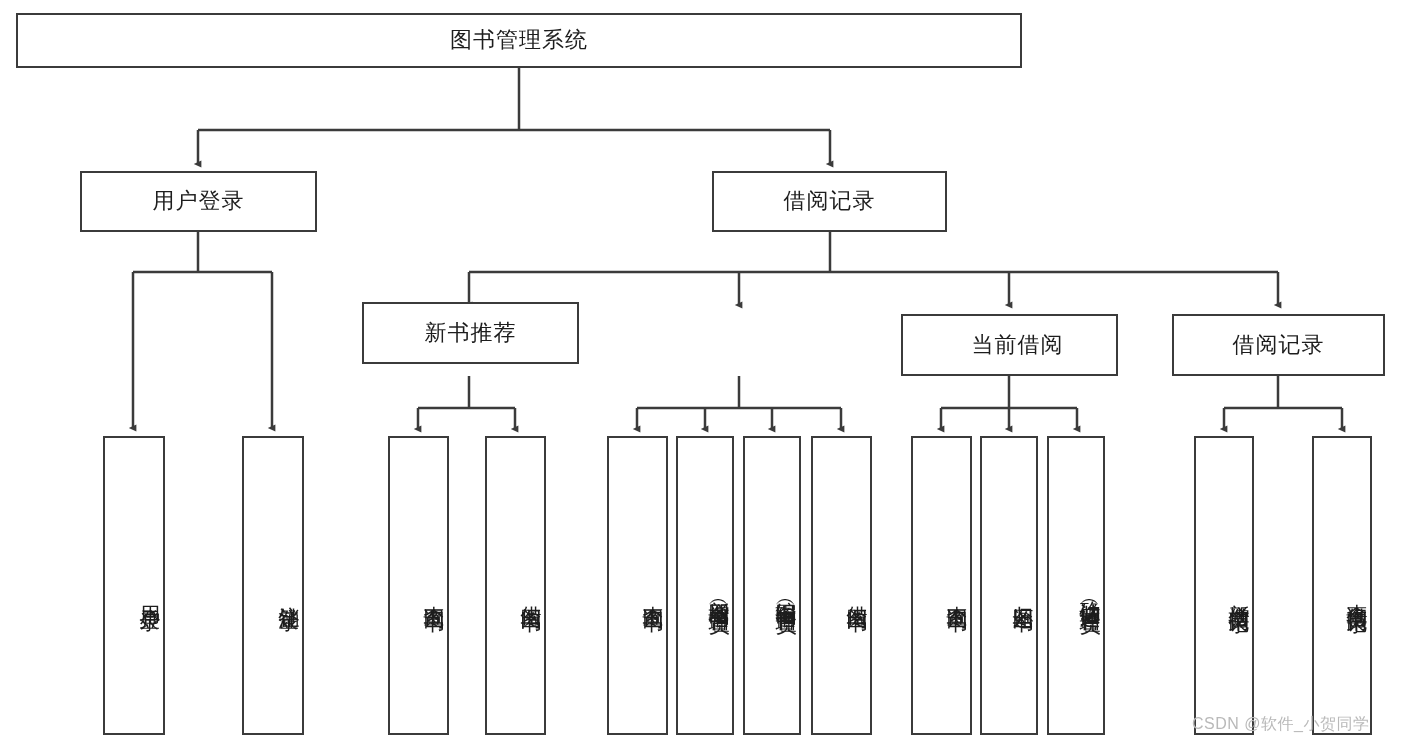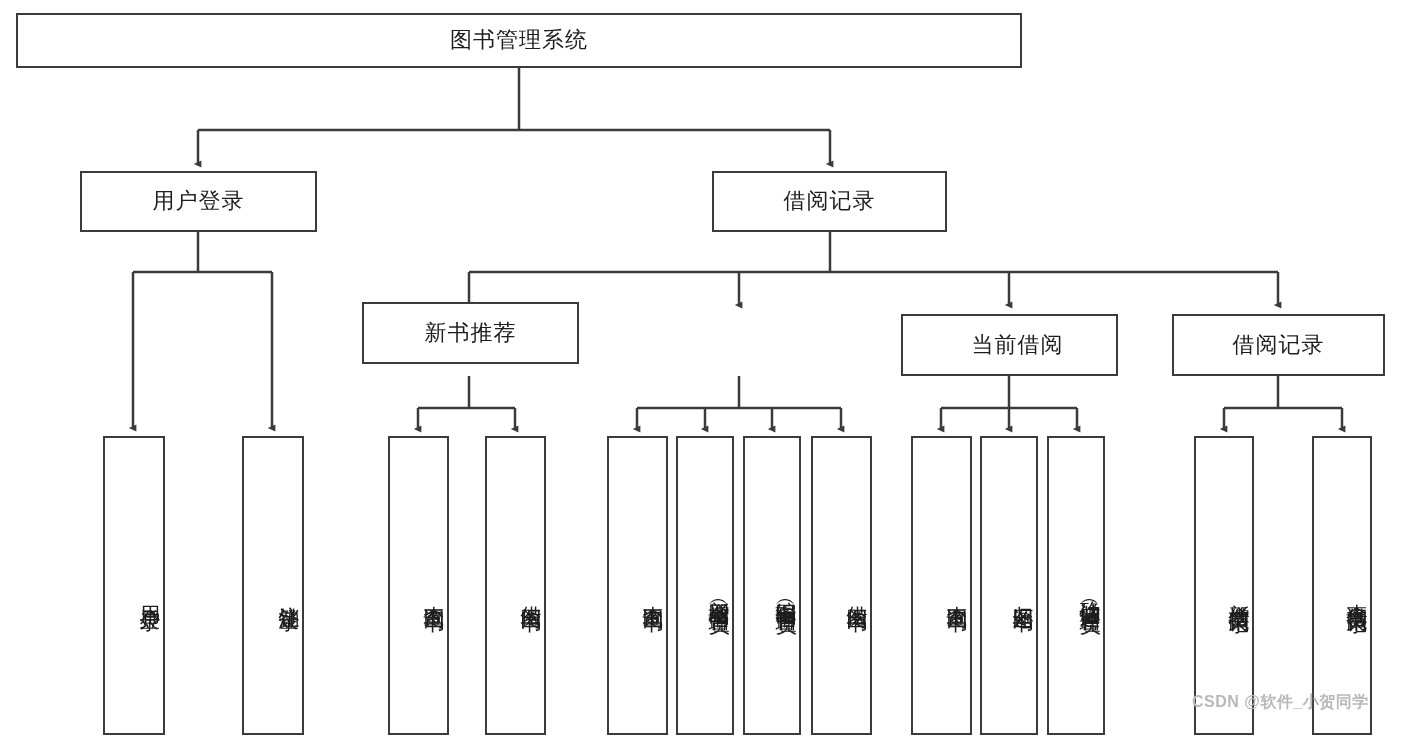--- a/index.html
+++ b/index.html
@@ -134,15 +134,15 @@
   <div class="node-box vertical" style="left:743px; top:436px; width:58px; height:299px;">编辑图书（管理员）</div>
   <div class="node-box vertical" style="left:811px; top:436px; width:61px; height:299px;">借阅图书</div>
 
   <div class="node-box vertical" style="left:911px; top:436px; width:61px; height:299px;">查询图书</div>
   <div class="node-box vertical" style="left:980px; top:436px; width:58px; height:299px;">归还图书</div>
   <div class="node-box vertical" style="left:1047px; top:436px; width:58px; height:299px;">确认归还（管理员）</div>
 
   <div class="node-box vertical" style="left:1194px; top:436px; width:60px; height:299px;">新增借阅记录</div>
   <div class="node-box vertical" style="left:1312px; top:436px; width:60px; height:299px;">查询借阅记录</div>
 
-  <div class="watermark" style="left:1192px; top:692px;font-weight:bold;">CSDN @软件_小贺同学</div>
+  <div class="watermark" style="left:1192px; top:714px;">CSDN @软件_小贺同学</div>
 
 </div>
 
 </body></html>

